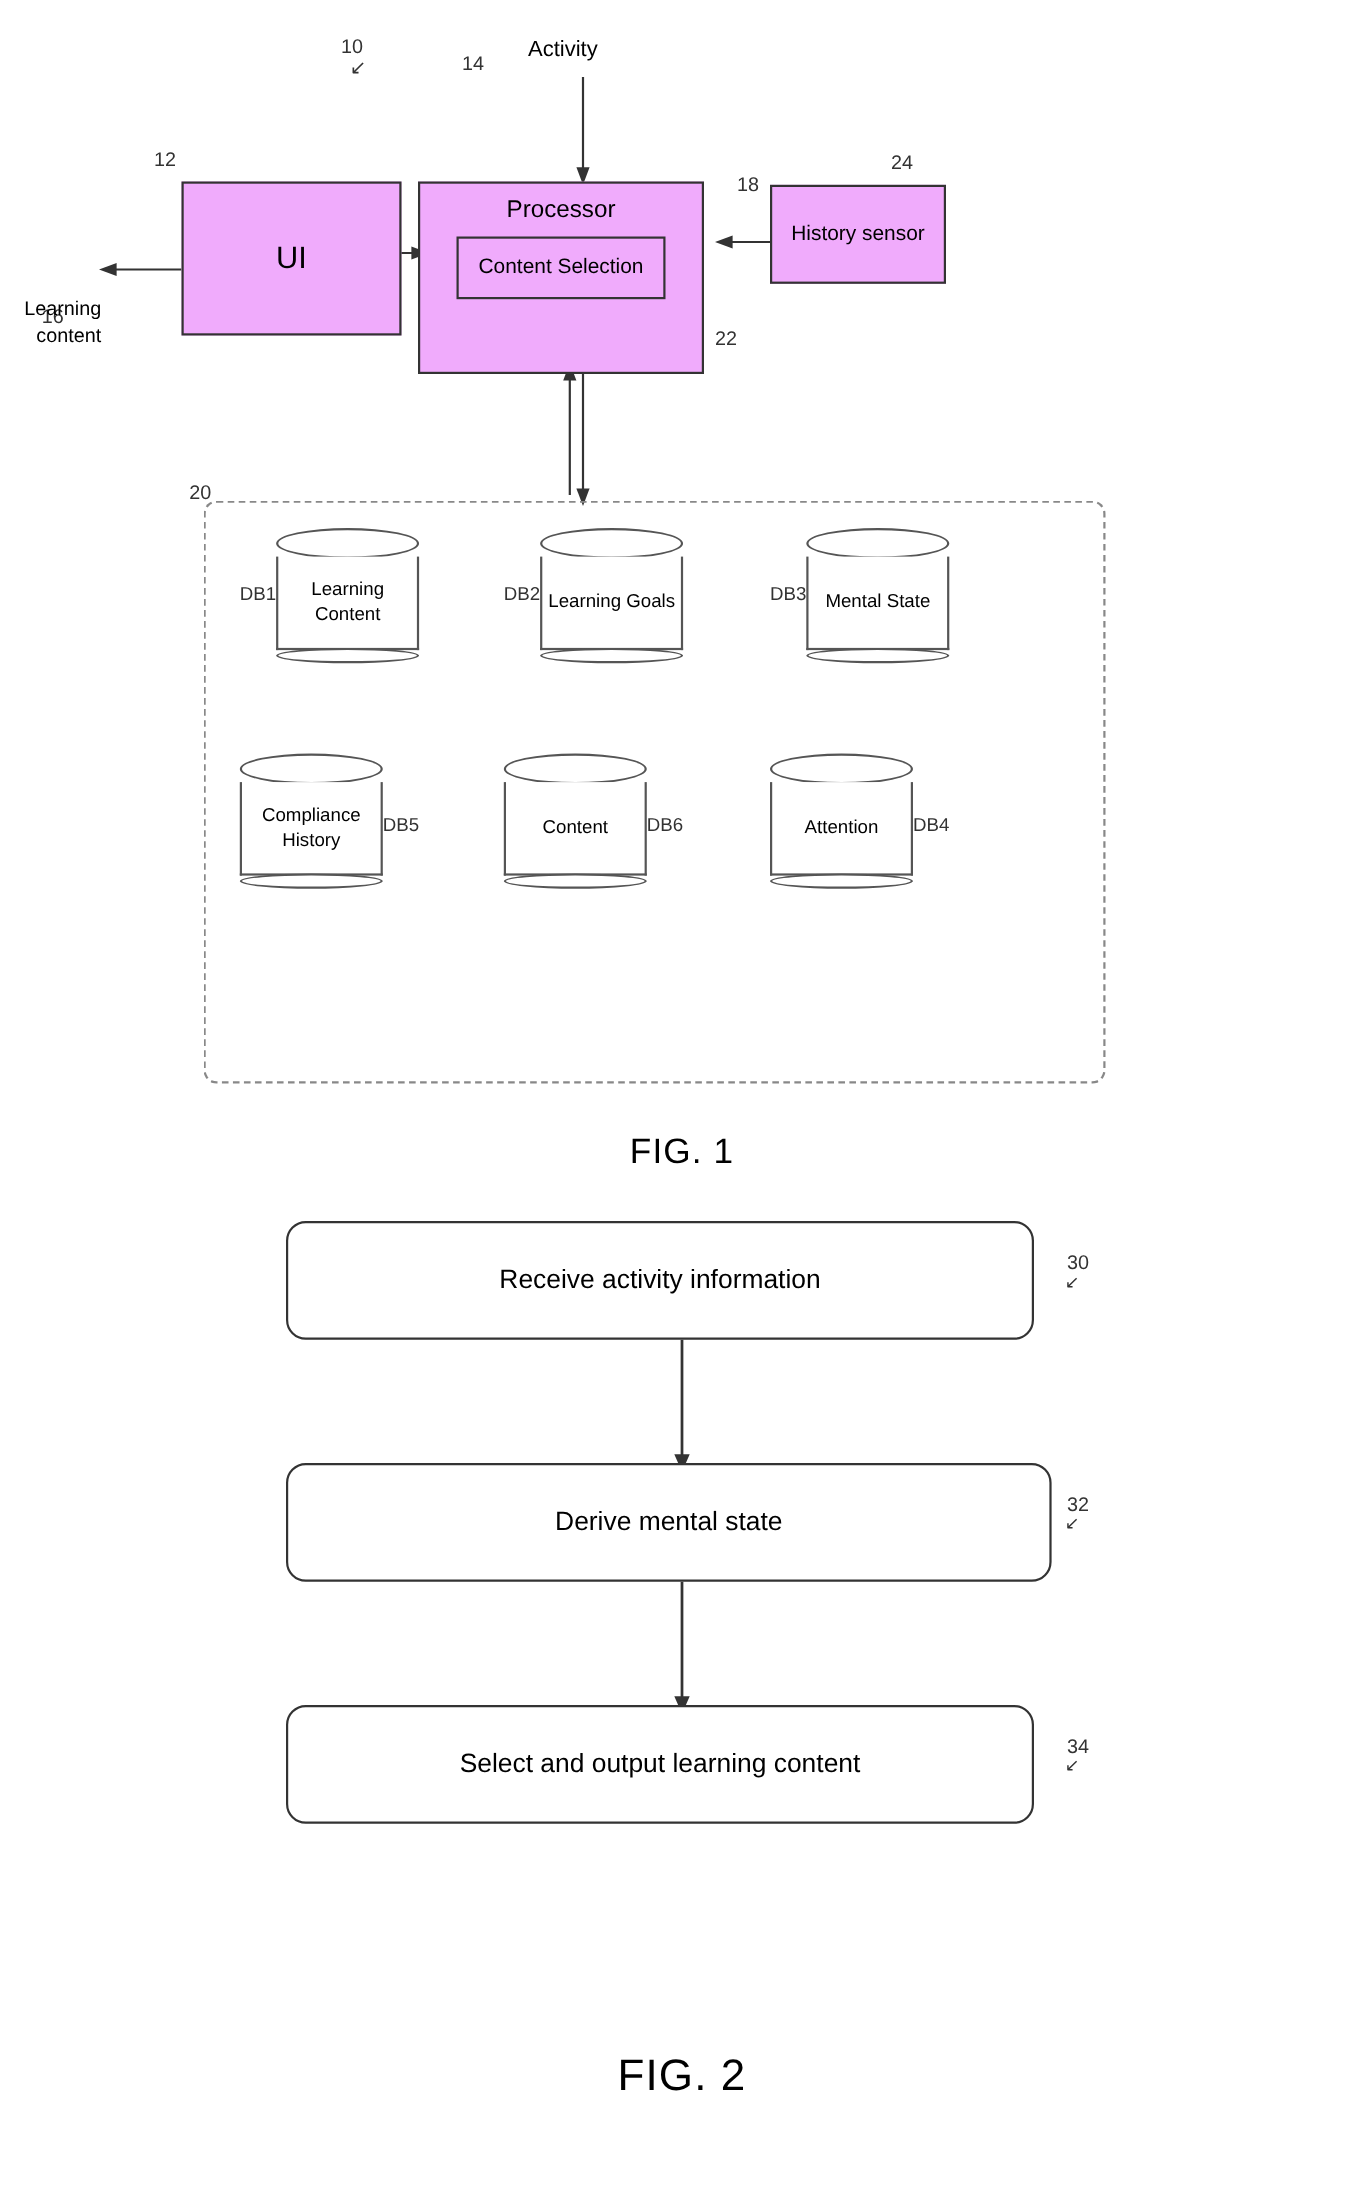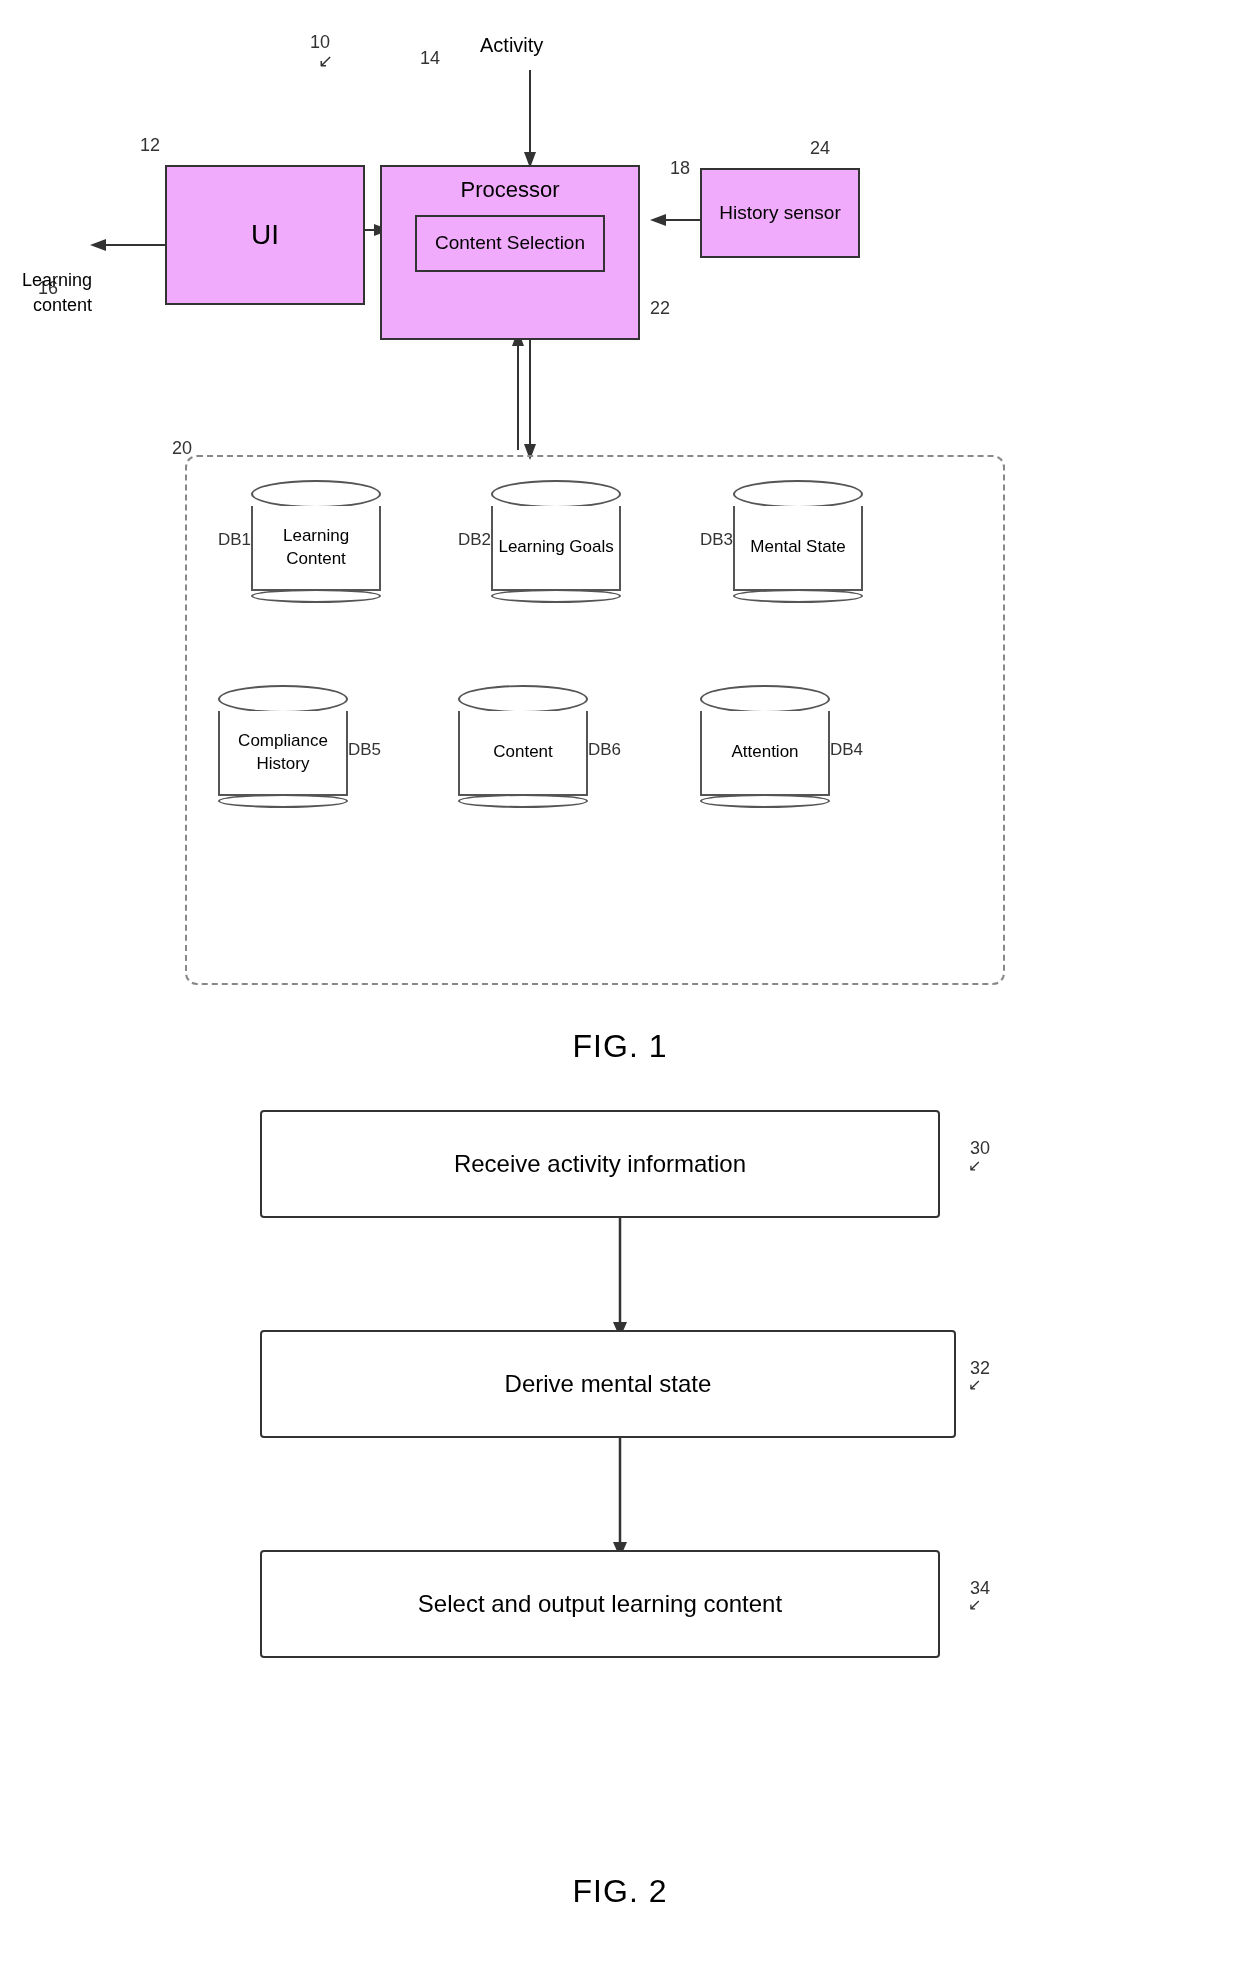--- a/index.html
+++ b/index.html
@@ -35,21 +35,21 @@
 
     
     .fig2-area {
       position: relative;
       width: 100%;
       height: 870px;
     }
 
     .fig2-title {
       text-align: center;
-      font-size: 32px;
+      font-size: 40px;
       font-weight: normal;
       letter-spacing: 1px;
       margin-top: 10px;
     }
 
     
     .box {
       position: absolute;
       border: 2px solid #333;
       background: #f0abfc;
@@ -131,21 +131,21 @@
       position: absolute;
       border: 2px dashed #888;
       border-radius: 12px;
       background: transparent;
     }
 
     
     .rounded-box {
       position: absolute;
       border: 2px solid #333;
-      border-radius: 4px;
+      border-radius: 18px;
       background: #fff;
       display: flex;
       align-items: center;
       justify-content: center;
       text-align: center;
       font-size: 24px;
     }
 
     
     .arrows-svg {

